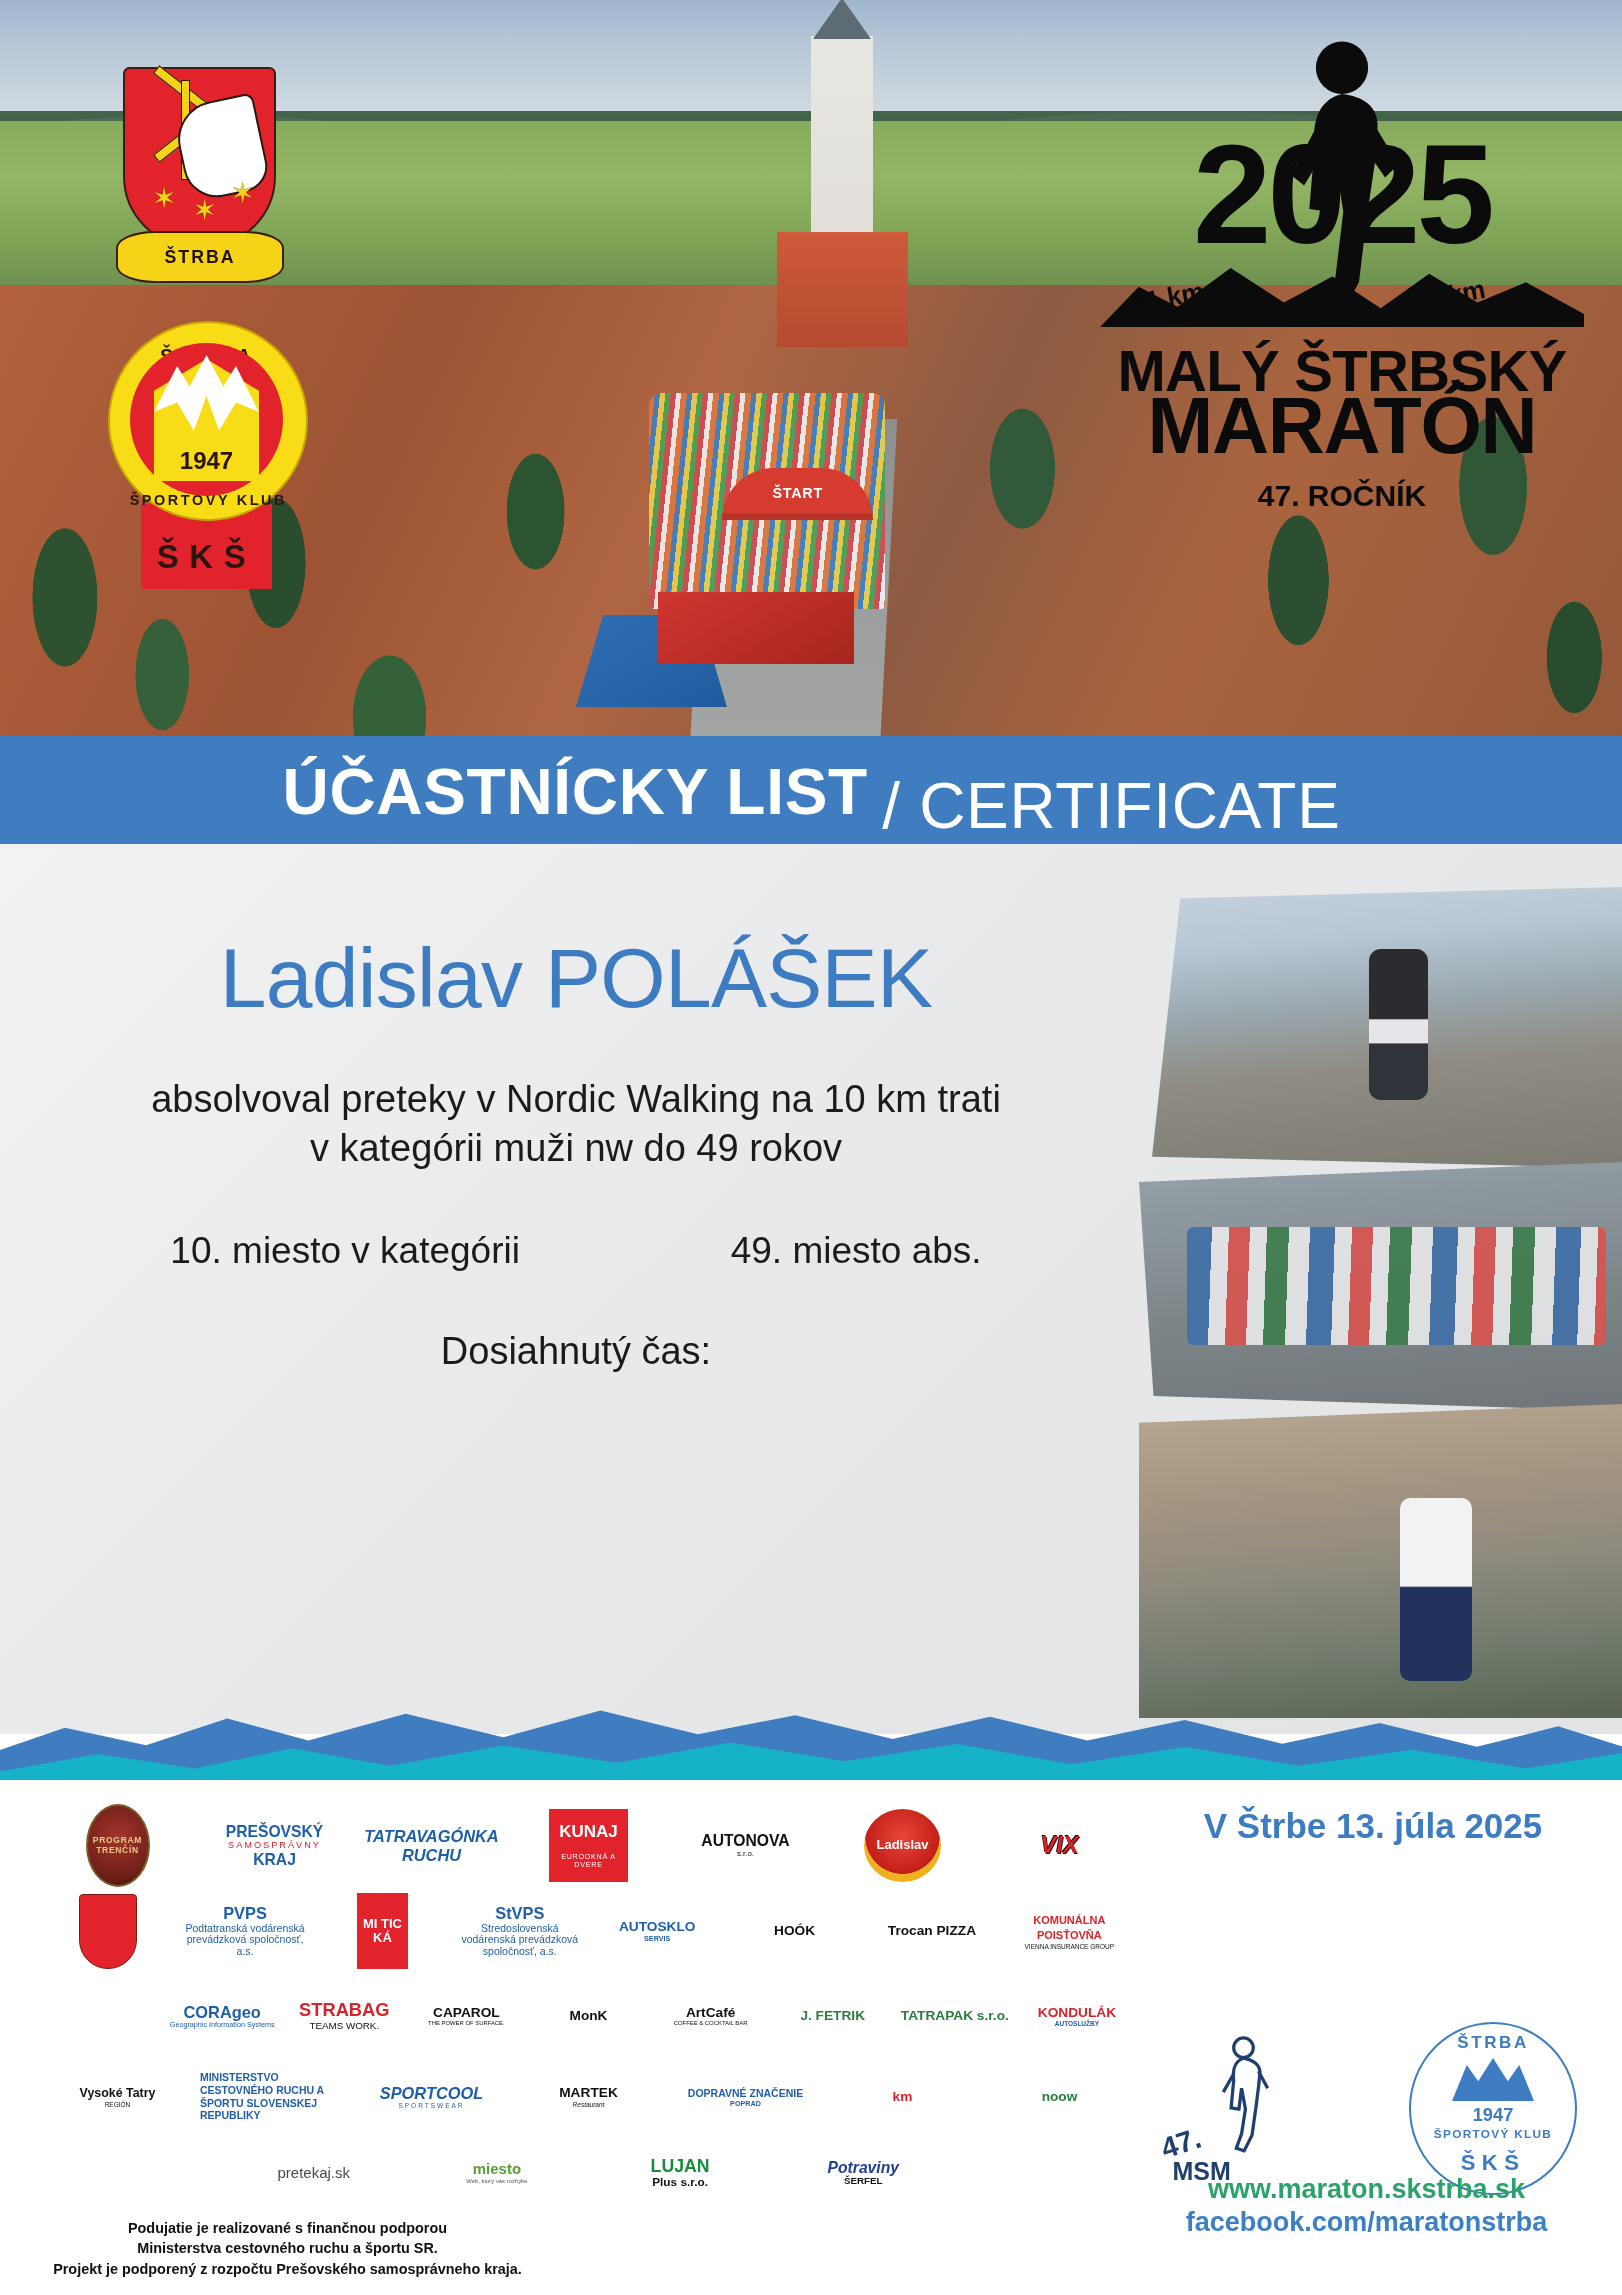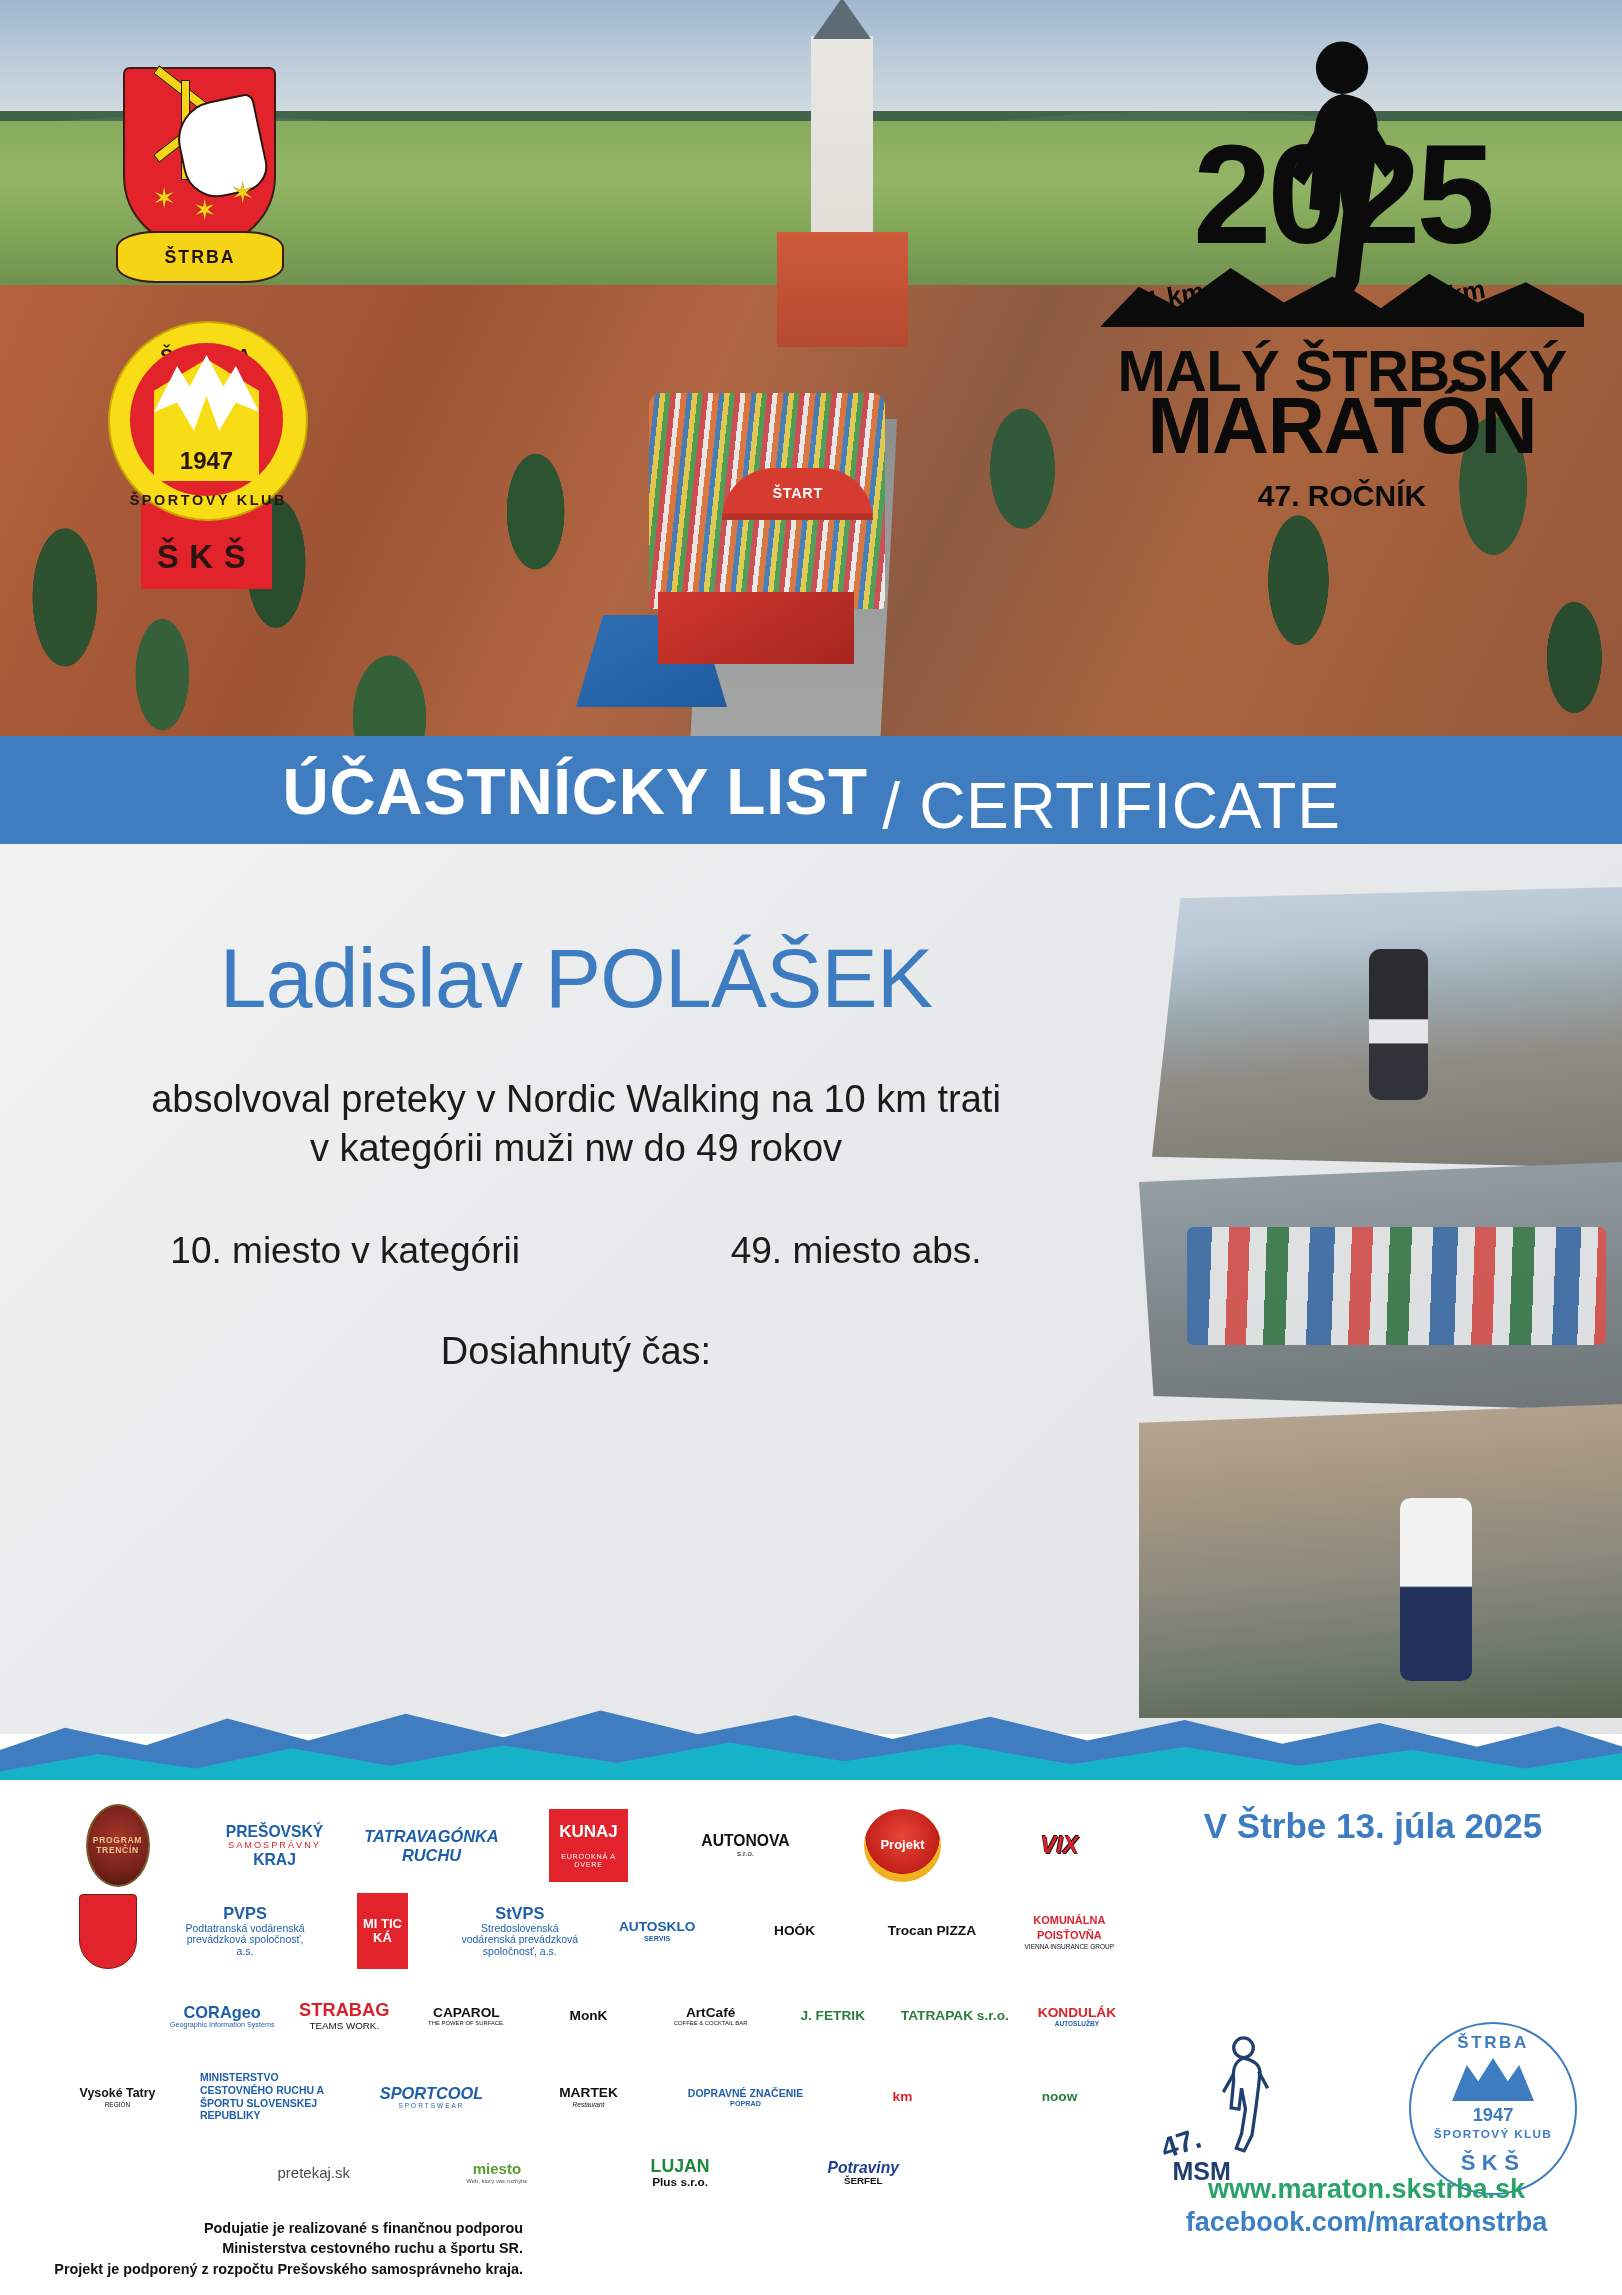--- a/index.html
+++ b/index.html
@@ -275,21 +275,21 @@
     border:2.6px solid #3d7cc0;color:#3d7cc0;
   }
   .skslogo .t{position:absolute;left:0;right:0;top:9.2px;text-align:center;font-size:17px;font-weight:bold;letter-spacing:2.6px;}
   .skslogo .y{position:absolute;left:0;right:0;top:80px;text-align:center;font-size:18.3px;font-weight:bold;}
   .skslogo .b{position:absolute;left:0;right:0;top:103px;text-align:center;font-size:11.8px;font-weight:bold;letter-spacing:1.3px;}
   .skslogo .s{position:absolute;left:0;right:0;top:126px;text-align:center;font-size:22px;font-weight:bold;letter-spacing:6.5px;}
   .skslogo .pk{position:absolute;left:41px;top:34px;width:82px;height:43px;background:#3d7cc0;
     clip-path:polygon(50% 0,68% 54%,82% 16%,100% 100%,0 100%,18% 16%,32% 54%);}
 
   .finetext{
-    position:absolute;left:52px;top:438px;width:471px;text-align:right;
+    position:absolute;left:52px;top:438px;width:471px;text-align:center;
     font-size:14.4px;font-weight:bold;color:#111;line-height:1.42;
   }
 
   
   .sponsors{position:absolute;left:39px;top:19.6px;width:1099px;height:419px;}
   .srow{position:absolute;left:0;width:1099px;display:flex;align-items:center;}
   .r1{top:6.5px;height:79px;}
   .r2{top:92px;height:79px;}
   .r3{top:178px;height:77px;}
   .r4{top:259px;height:76px;}
@@ -459,21 +459,21 @@
             <i>EUROOKNÁ A DVERE</i>
           </div>
         </div>
         <div class="logo lg-auto">
           <div>
             <span>AUTONOVA</span>
             <i>s.r.o.</i>
           </div>
         </div>
         <div class="logo">
-          <div class="lg-synot">Projekt</div>
+          <div class="lg-synot">Ladislav</div>
         </div>
         <div class="logo lg-vix">VIX</div>
       </div>
 
       <div class="srow r2">
         <div class="logo">
           <div class="lg-crest"></div>
         </div>
         <div class="logo lg-pvps">
           <div>

